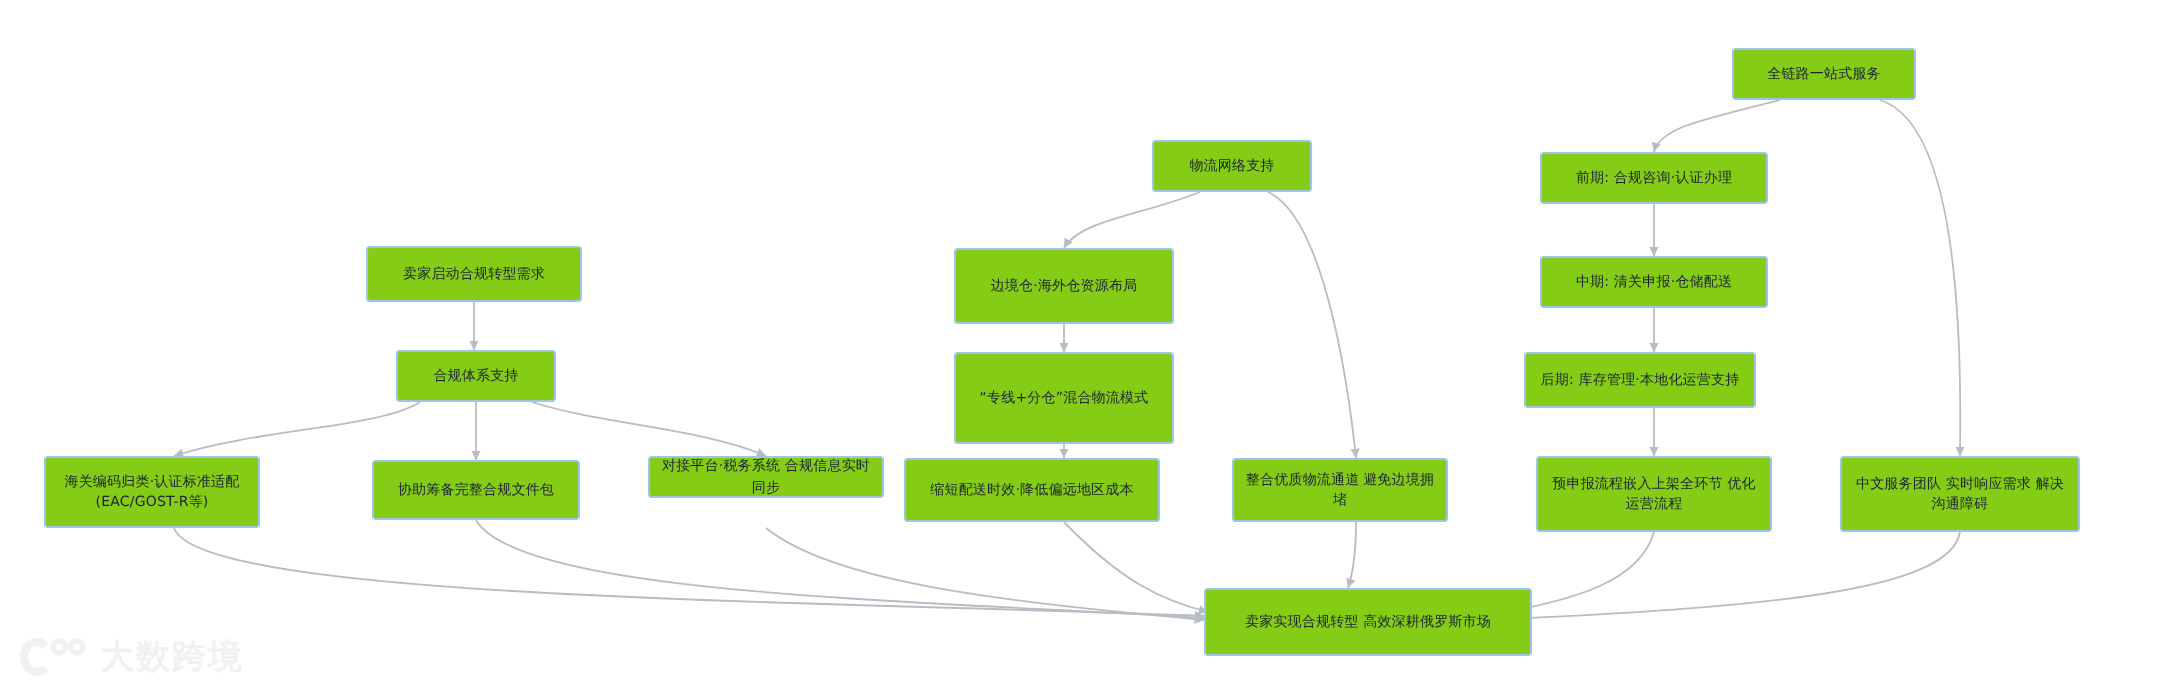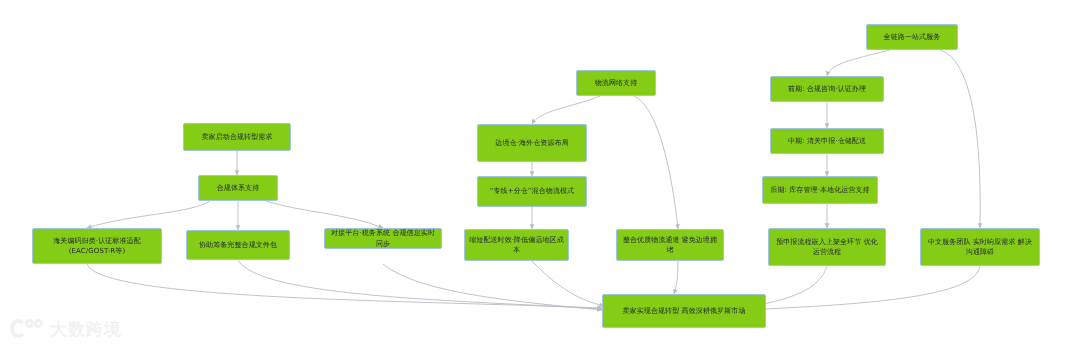--- a/index.html
+++ b/index.html
@@ -134,45 +134,45 @@
   </svg>
 
   <div class="node" style="left:183px;top:123px;width:108px;height:28px;">
     <span class="nlabel">卖家启动合规转型需求</span>
   </div>
 
   <div class="node" style="left:198px;top:175px;width:80px;height:26px;">
     <span class="nlabel">合规体系支持</span>
   </div>
 
-  <div class="node" style="left:32px;top:228px;width:130px;height:36px;">
+  <div class="node" style="left:22px;top:228px;width:108px;height:36px;">
     <span class="nlabel">海关编码归类·认证标准适配 (EAC/GOST-R等)</span>
   </div>
 
   <div class="node" style="left:186px;top:230px;width:104px;height:30px;">
     <span class="nlabel">协助筹备完整合规文件包</span>
   </div>
 
   <div class="node" style="left:324px;top:228px;width:118px;height:21px;">
     <span class="nlabel">对接平台·税务系统 合规信息实时同步</span>
   </div>
 
   <div class="node" style="left:576px;top:70px;width:80px;height:26px;">
     <span class="nlabel">物流网络支持</span>
   </div>
 
   <div class="node" style="left:477px;top:124px;width:110px;height:38px;">
     <span class="nlabel">边境仓·海外仓资源布局</span>
   </div>
 
-  <div class="node" style="left:477px;top:176px;width:110px;height:31px;">
+  <div class="node" style="left:477px;top:176px;width:110px;height:46px;">
     <span class="nlabel">“专线+分仓”混合物流模式</span>
   </div>
 
-  <div class="node" style="left:464px;top:229px;width:105px;height:32px;">
+  <div class="node" style="left:452px;top:229px;width:128px;height:32px;">
     <span class="nlabel">缩短配送时效·降低偏远地区成本</span>
   </div>
 
   <div class="node" style="left:616px;top:229px;width:108px;height:32px;font-family:Liberation Serif, serif;">
     <span class="nlabel">整合优质物流通道 避免边境拥堵</span>
   </div>
 
   <div class="node" style="left:866px;top:24px;width:92px;height:26px;">
     <span class="nlabel">全链路一站式服务</span>
   </div>

